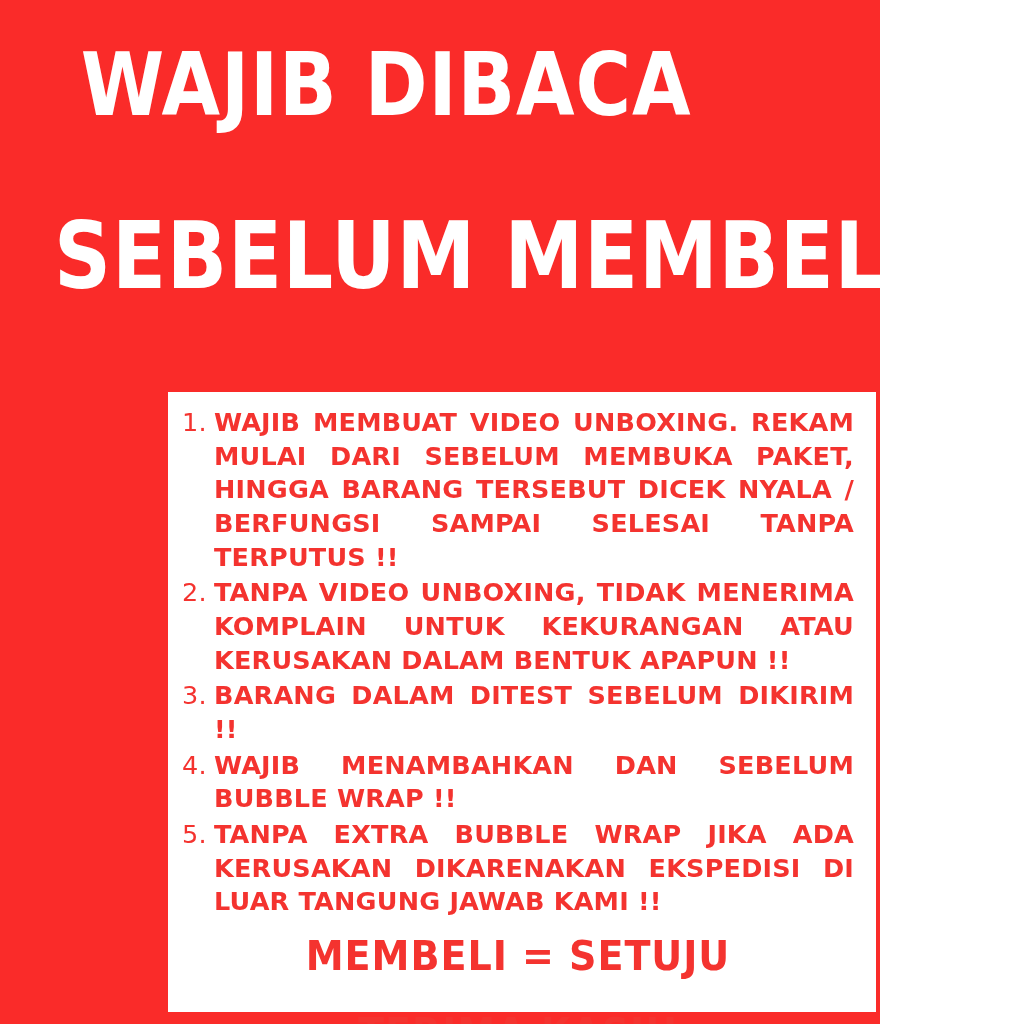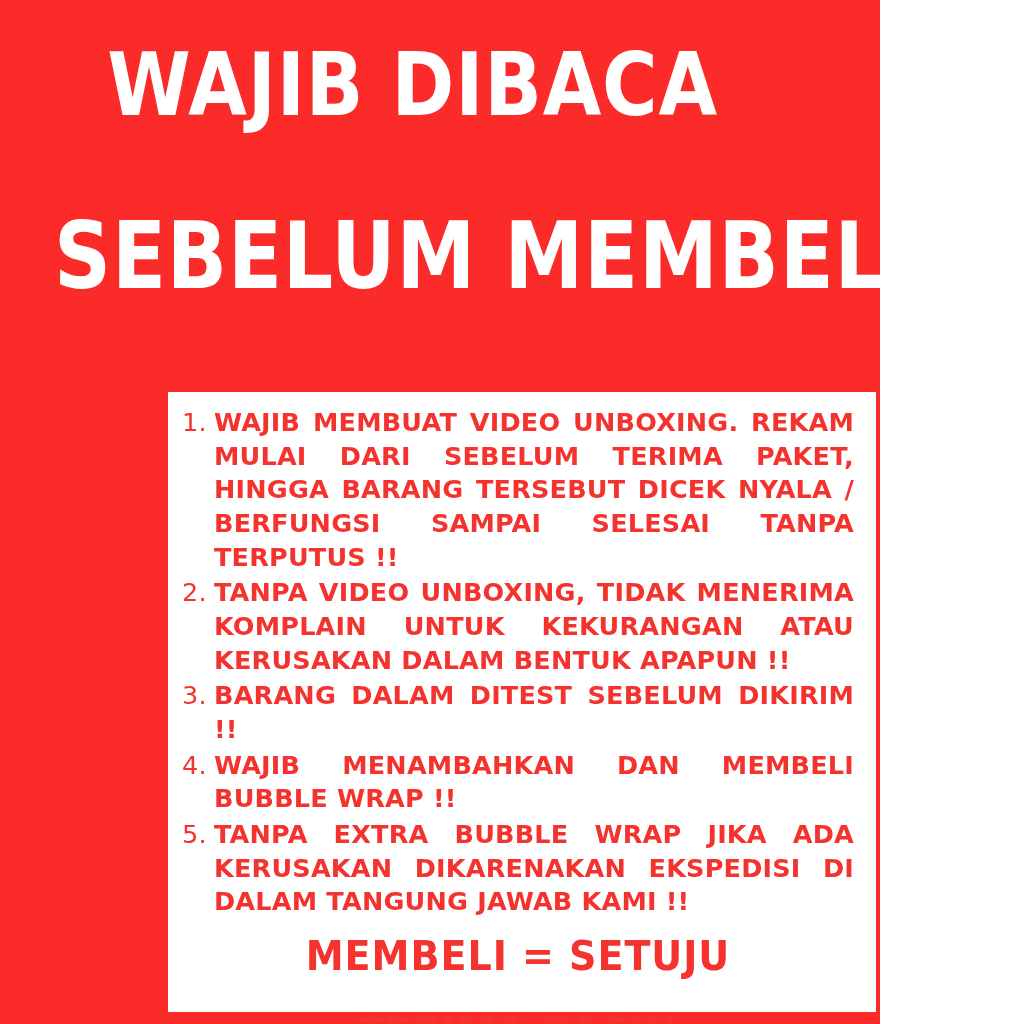--- a/index.html
+++ b/index.html
@@ -21,21 +21,21 @@
     top: 0;
     width: 880px;
     height: 1024px;
     background: #fa2b29;
   }
   .headline-wrap {
     position: absolute;
     left: 0;
     top: 40px;
     width: 772px;
-    text-align: right;
+    text-align: center;
   }
   .headline {
     color: #ffffff;
     font-family: "DejaVu Sans", sans-serif;
     font-weight: bold;
     letter-spacing: 1px;
     line-height: 1.02;
     transform: scaleX(0.86);
     transform-origin: center center;
     white-space: nowrap;
@@ -116,37 +116,37 @@
     <div class="headline line1">WAJIB DIBACA</div>
     <div class="headline line2">SEBELUM MEMBELI</div>
   </div>
 
   <div class="white-card">
     <div class="card-inner">
 
       <ol class="rules">
         <li>
           <span class="num">1.</span>
-          <span class="body">WAJIB MEMBUAT VIDEO UNBOXING. REKAM MULAI DARI SEBELUM TERIMA PAKET, HINGGA BARANG TERSEBUT DICEK NYALA / BERFUNGSI SAMPAI SELESAI TANPA TERPUTUS !!</span>
+          <span class="body">WAJIB MEMBUAT VIDEO UNBOXING. REKAM MULAI DARI SEBELUM MEMBUKA PAKET, HINGGA BARANG TERSEBUT DICEK NYALA / BERFUNGSI SAMPAI SELESAI TANPA TERPUTUS !!</span>
         </li>
         <li>
           <span class="num">2.</span>
           <span class="body">TANPA VIDEO UNBOXING, TIDAK MENERIMA KOMPLAIN UNTUK KEKURANGAN ATAU KERUSAKAN DALAM BENTUK APAPUN !!</span>
         </li>
         <li>
           <span class="num">3.</span>
           <span class="body">BARANG DALAM DITEST SEBELUM DIKIRIM !!</span>
         </li>
         <li>
           <span class="num">4.</span>
-          <span class="body">WAJIB MENAMBAHKAN DAN MEMBELI BUBBLE WRAP !!</span>
+          <span class="body">WAJIB MENAMBAHKAN DAN SEBELUM BUBBLE WRAP !!</span>
         </li>
         <li>
           <span class="num">5.</span>
-          <span class="body">TANPA EXTRA BUBBLE WRAP JIKA ADA KERUSAKAN DIKARENAKAN EKSPEDISI DI DALAM TANGUNG JAWAB KAMI !!</span>
+          <span class="body">TANPA EXTRA BUBBLE WRAP JIKA ADA KERUSAKAN DIKARENAKAN EKSPEDISI DI LUAR TANGUNG JAWAB KAMI !!</span>
         </li>
       </ol>
 
       <div class="footer-line first">MEMBELI = SETUJU</div>
       <div class="footer-line second">TERIMA KASIH</div>
 
     </div>
   </div>
 
 </div>

